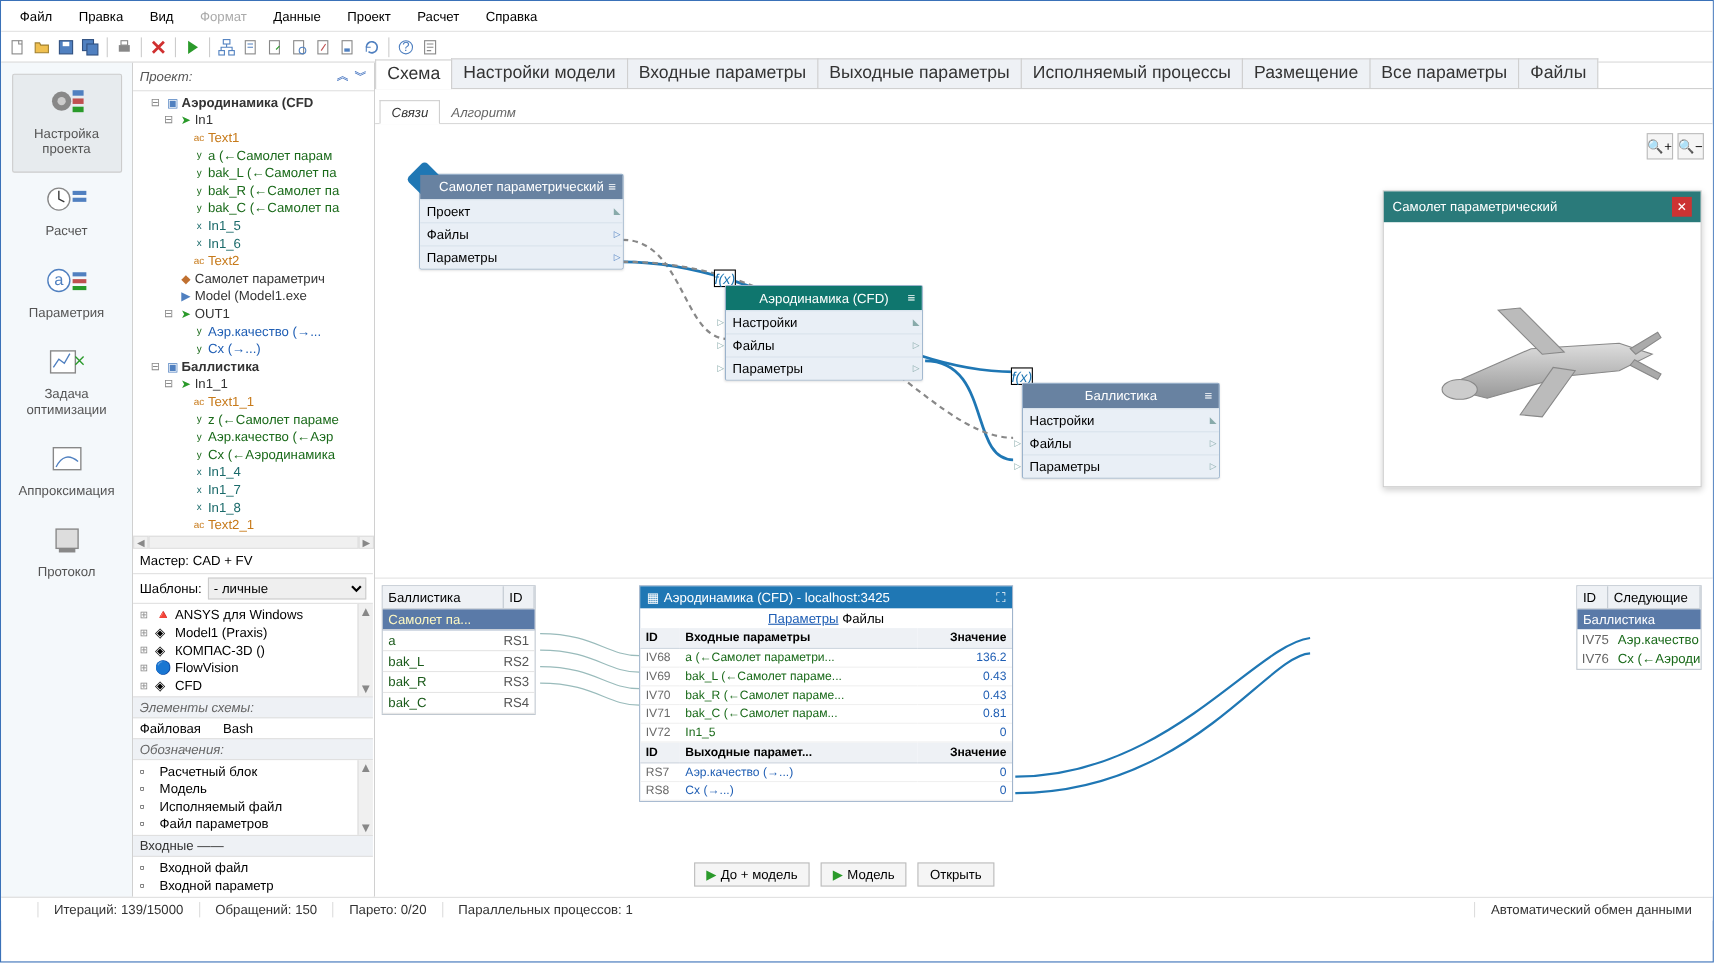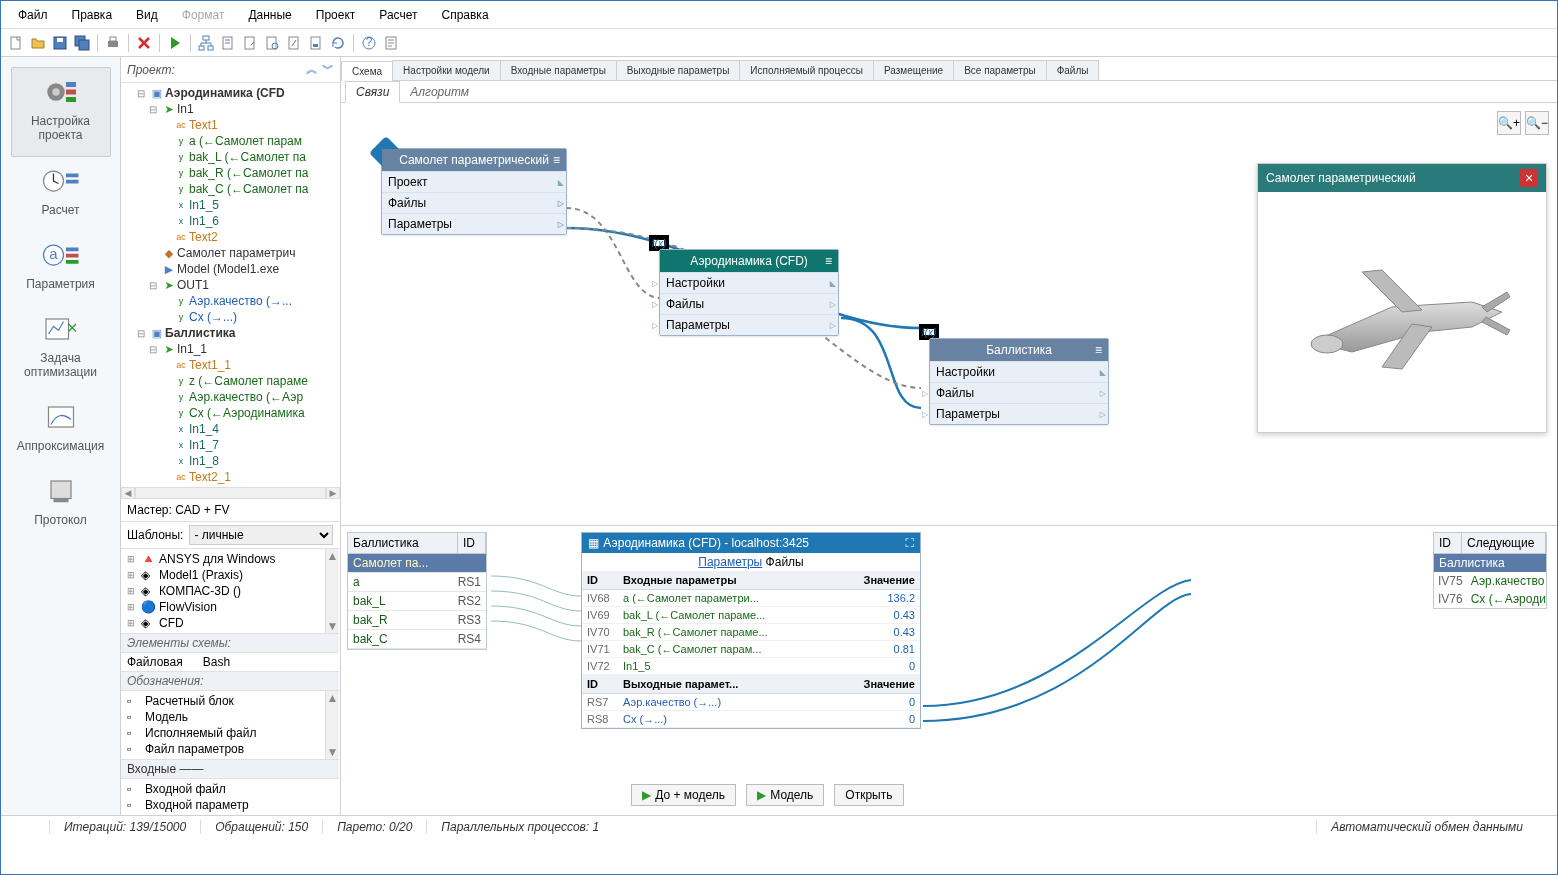--- a/index.html
+++ b/index.html
@@ -34,40 +34,40 @@
 .tree-node.i3 { padding-left: 34px; }
 .tree-node .txt { font-size: 12px; }
 .tree-node .txt.b { font-weight: bold; }
 .tree-scroll { height: 12px; background: #f0f0f0; display: flex; }
 .tree-scroll .arr { width: 14px; text-align: center; font-size: 9px; color: #888; border: 1px solid #ddd; }
 .tree-scroll .track { flex: 1; border: 1px solid #ddd; }
 
 .center-area { flex: 1; display: flex; flex-direction: column; background: #fff; }
 
 .tabs-row { display: flex; border-bottom: 1px solid #d0d0d0; height: 24px; align-items: flex-end; }
-.tab { padding: 4px 10px; border: 1px solid #d0d0d0; border-bottom: none; background: #eef1f5; color: #333; cursor: pointer; margin-right: -1px; font-size: 10px; }
+.tab { padding: 4px 10px; border: 1px solid #d0d0d0; border-bottom: none; background: #eef1f5; color: #333; cursor: pointer; margin-right: -1px; font-size: 16px; }
 .tab.active { background: #fff; font-weight: normal; position: relative; top: 1px; }
-.subtabs-row { display: flex; border-bottom: 1px solid #d0d0d0; height: 22px; align-items: flex-end; padding-left: 4px; }
+.subtabs-row { display: flex; border-bottom: 1px solid #d0d0d0; height: 32px; align-items: flex-end; padding-left: 4px; }
 .subtab { padding: 3px 10px; font-style: italic; color: #666; cursor: pointer; }
 .subtab.active { font-style: italic; font-weight: normal; color: #333; border: 1px solid #d0d0d0; border-bottom: 1px solid #fff; background: #fff; position: relative; top: 1px; }
 
 .canvas { flex: 1; position: relative; background: #fff; overflow: hidden; }
 .canvas svg.wires { position: absolute; inset: 0; width: 100%; height: 100%; pointer-events: none; }
 .zoom-ctrls { position: absolute; top: 8px; right: 8px; display: flex; gap: 4px; }
 .zoom-ctrls .zbtn { width: 24px; height: 24px; border: 1px solid #bbb; background: #f5f5f5; display: flex; align-items: center; justify-content: center; cursor: pointer; }
 
 .node-block { position: absolute; background: #fff; border: 1px solid #9bb3cc; border-radius: 2px; font-size: 12px; box-shadow: 0 1px 2px rgba(0,0,0,0.1); }
 .node-block .hdr { background: #6882a1; color: #fff; padding: 4px 8px; display: flex; align-items: center; justify-content: center; position: relative; }
 .node-block .hdr .menu-ic { position: absolute; right: 6px; top: 50%; transform: translateY(-50%); color: #fff; }
 .node-block .hdr2 { background: #0f766e; }
 .node-block .row { border-top: 1px solid #d8e2ec; background: #e9eff6; padding: 3px 6px; display: flex; align-items: center; position: relative; }
 .node-block .row .tri { position: absolute; right: 2px; top: 50%; transform: translateY(-50%); font-size: 8px; color: #8aa; }
 .node-block .row .tri.l { left: -8px; right: auto; color: #8aa; }
 
-.fx-badge { position: absolute; width: 20px; height: 16px; background: #fff; border: 5px solid #000000; color: #1f77b4; font-size: 10px; font-style: italic; display: flex; align-items: center; justify-content: center; }
+.fx-badge { position: absolute; width: 20px; height: 16px; background: #fff; border: 1px solid #000000; color: #1f77b4; font-size: 13px; font-style: italic; display: flex; align-items: center; justify-content: center; }
 
 .preview-panel { position: absolute; top: 60px; right: 10px; width: 290px; background: #fff; border: 1px solid #ccc; box-shadow: 0 2px 6px rgba(0,0,0,0.2); }
 .preview-panel .pp-hdr { background: #2a7a7a; color: #fff; padding: 5px 8px; display: flex; justify-content: space-between; align-items: center; }
 .preview-panel .pp-close { background: #cc3333; width: 18px; height: 18px; color: #fff; display: flex; align-items: center; justify-content: center; cursor: pointer; font-size: 11px; }
 .preview-panel .pp-body { height: 240px; display: flex; align-items: center; justify-content: center; }
 
 .bottom-zone { height: 290px; display: flex; background: #f8f8f8; border-top: 1px solid #d0d0d0; }
 .bz-left { width: 218px; border-right: 1px solid #d0d0d0; display: flex; flex-direction: column; background: #fff; }
 .bz-left .mst { padding: 4px 6px; border-bottom: 1px solid #e0e0e0; }
 .bz-left .tmpl-row { display: flex; align-items: center; padding: 3px 6px; gap: 6px; border-bottom: 1px solid #e0e0e0; }
@@ -111,21 +111,21 @@
 .next-tbl { position: absolute; right: 10px; top: 6px; width: 114px; border: 1px solid #c0c8d0; background: #fff; }
 .next-tbl .th-row { display: flex; background: #eef1f5; border-bottom: 1px solid #c0c8d0; }
 .next-tbl .th { padding: 3px 5px; flex: 1; border-right: 1px solid #c0c8d0; }
 .next-tbl .th.id { flex: 0 0 28px; }
 .next-tbl .sel-row { background: #5a7aa8; color: #fff; padding: 2px 5px; }
 .next-tbl .trow { display: flex; font-size: 11px; }
 .next-tbl .tc { padding: 2px 4px; }
 .next-tbl .tc.id { flex: 0 0 32px; color: #666; }
 .next-tbl .tc.nm { color: #1a6a1a; white-space: nowrap; overflow: hidden; }
 
-.statusbar { height: 22px; display: flex; align-items: center; background: #fff; border-top: 1px solid #d0d0d0; padding: 0 20px; font-size: 11px; color: #333; font-style: italic; }
+.statusbar { height: 22px; display: flex; align-items: center; background: #fff; border-top: 1px solid #d0d0d0; padding: 0 5px; font-size: 11px; color: #333; }
 .statusbar .sseg { padding: 0 14px; border-left: 1px solid #ddd; }
 .statusbar .sseg:first-child { border-left: none; }
 .statusbar .sp { flex: 1; }
 
 svg.icon { width: 16px; height: 16px; }
 </style>
 </head>
 <body>
 
 <div class="menubar">

